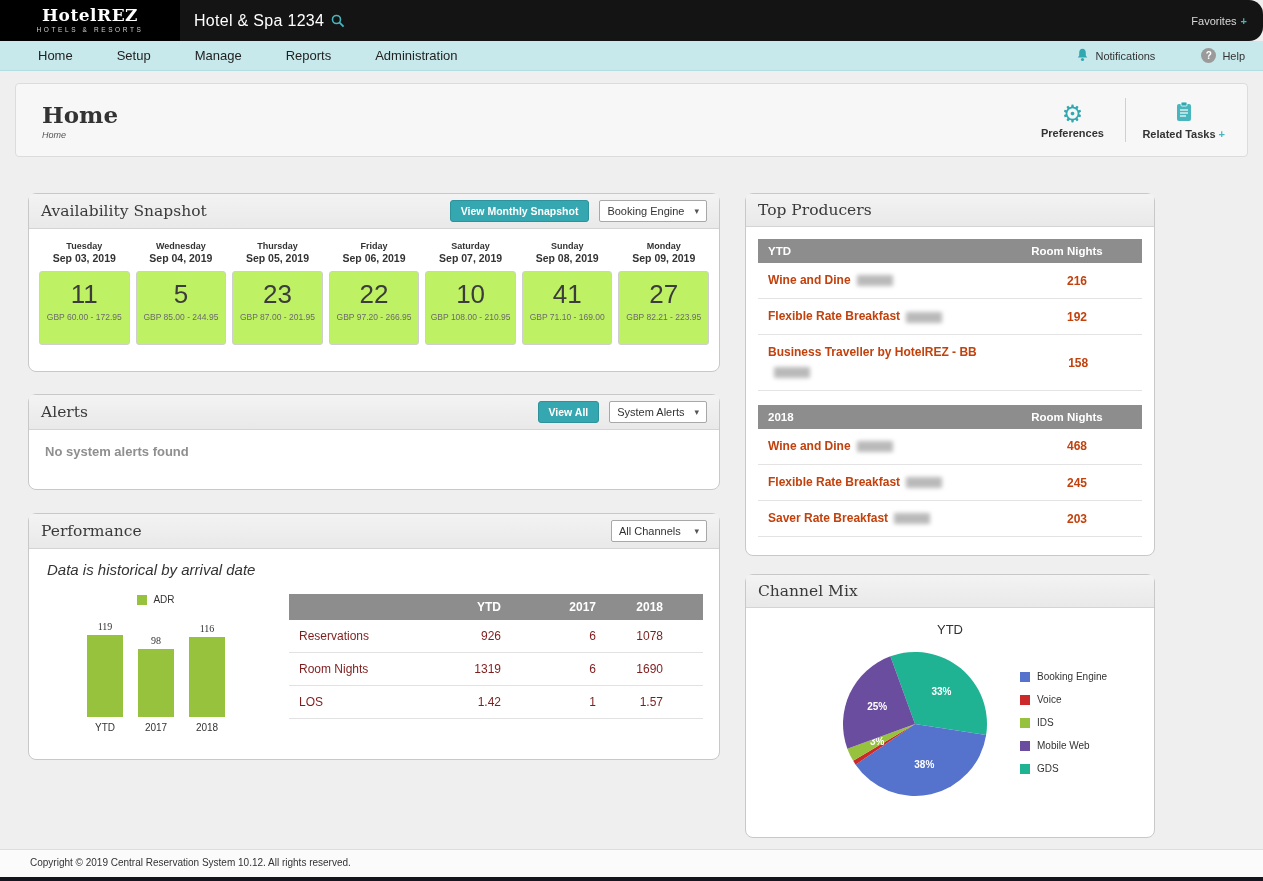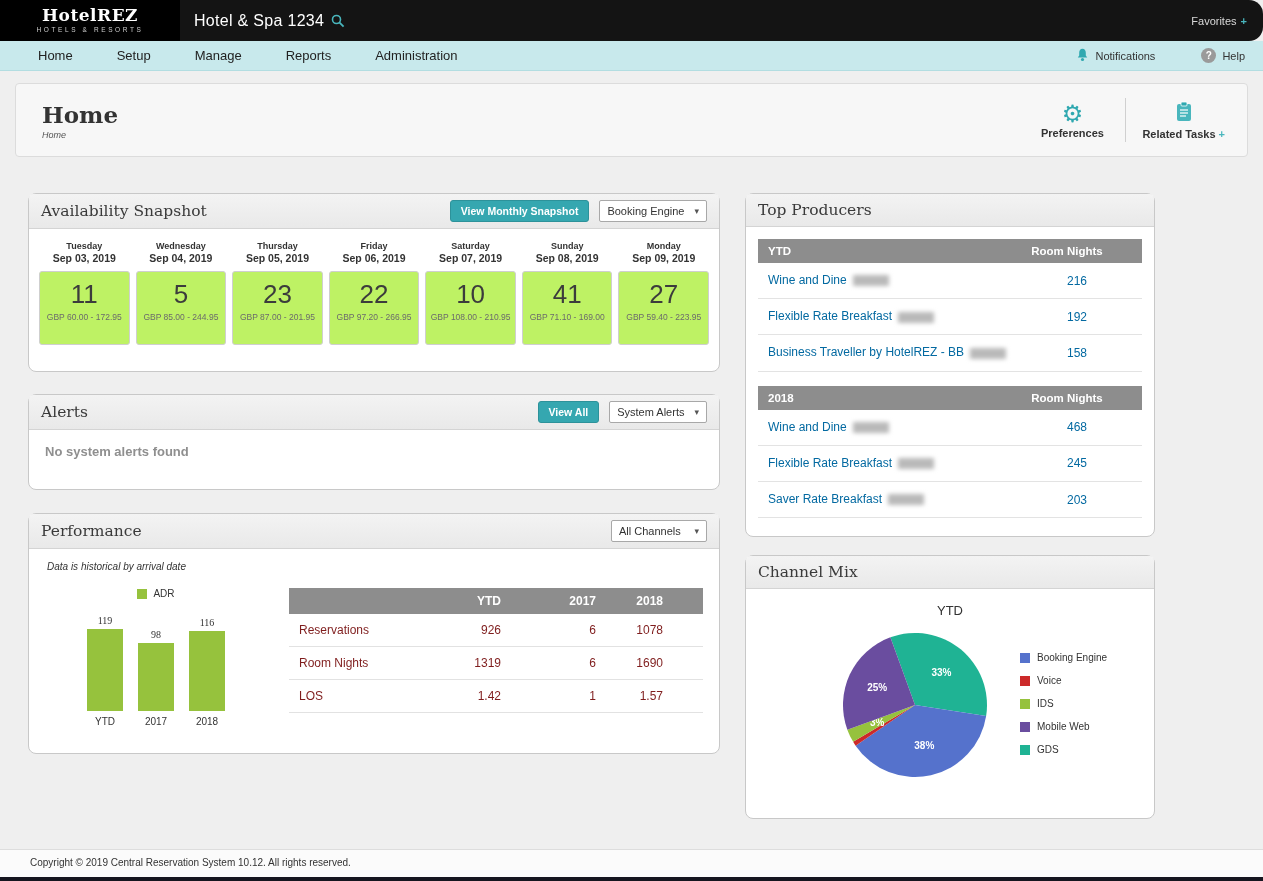--- a/index.html
+++ b/index.html
@@ -59,21 +59,21 @@
   .day-box { background:#bef264; border:1px solid #cfcfcf; border-radius:3px; padding:7px 4px 10px 4px; min-height:74px; cursor:pointer; }
   .day-count { font-size:26px; color:#3c3c3c; line-height:30px; }
   .day-rate { font-size:8.5px; color:#6b6b6b; margin-top:3px; line-height:1.35; }
 
   
   .alerts-body { padding:14px 16px 30px 16px; }
   .alerts-msg { font-size:13px; font-weight:bold; color:#8f8f8f; }
 
   
   .perf-body { padding:12px 16px 26px 18px; }
-  .perf-note { font-size:10px; font-style:italic; color:#333; margin-bottom:10px; }
+  .perf-note { font-size:15px; font-style:italic; color:#333; margin-bottom:10px; }
   .perf-flex { display:flex; }
   .chart-col { width:218px; padding-top:6px; }
   .chart-legend { display:flex; justify-content:center; align-items:center; gap:6px; font-size:10px; color:#333; margin-bottom:10px; }
   .legend-sq { width:10px; height:10px; display:inline-block; }
   .bars { display:flex; align-items:flex-end; justify-content:center; gap:15px; height:118px; }
   .bar-col { width:36px; text-align:center; }
   .bar-val { font-size:10px; color:#333; margin-bottom:3px;font-family:Liberation Serif, serif; }
   .bar-rect { width:36px; margin:0 auto; }
   .bar-cat { font-size:10px; color:#333; margin-top:5px; }
   .table-col { flex:1; margin-left:24px; padding-top:6px; }
@@ -82,21 +82,21 @@
   .perf-table th.lbl { text-align:left; }
   .perf-table td { padding:9px 12px; text-align:right; border-bottom:1px solid #e2e2e2; color:#7f1d1d; }
   .perf-table td.lbl { text-align:left; padding-left:10px; }
   .perf-table .num { width:95px; }
   .perf-table .last { padding-right:40px; }
 
   
   .tp-body { padding:12px 12px 18px 12px; }
   .tp-section-header { background:#8d8d8d; color:#fff; display:flex; justify-content:space-between; align-items:center; padding:6px 10px; font-size:11.5px; font-weight:bold; }
   .tp-section-header .vh { width:130px; text-align:center; }
-  .tp-row { display:flex; justify-content:space-between; align-items:center; padding:8px 0 8px 10px; border-bottom:1px solid #e3e3e3; font-size:12px; color:#0369a1; }
+  .tp-row { display:flex; justify-content:space-between; align-items:center; padding:8px 0 8px 10px; border-bottom:1px solid #e3e3e3; font-size:12px; color:#c2410c;font-weight:bold; }
   .tp-name { max-width:250px; line-height:1.6; }
   .tp-value { width:130px; text-align:center; }
   .redacted { display:inline-block; width:36px; height:11px; margin-left:6px; background:#b9b9b9; border-radius:1px; filter:blur(2px); vertical-align:middle; }
   .tp-spacer { height:14px; }
 
   
   .cm-body { padding:14px 10px 34px 10px; }
   .cm-subtitle { text-align:center; font-size:13px; color:#333; margin-bottom:12px; }
   .cm-flex { display:flex; align-items:flex-start; }
   .pie-wrap { margin-left:84px; }
@@ -249,21 +249,21 @@
           <div class="day-box">
             <div class="day-count">41</div>
             <div class="day-rate">GBP 71.10 - 169.00</div>
           </div>
         </div>
         <div class="day-col">
           <div class="day-weekday">Monday</div>
           <div class="day-date">Sep 09, 2019</div>
           <div class="day-box">
             <div class="day-count">27</div>
-            <div class="day-rate">GBP 59.40 - 223.95</div>
+            <div class="day-rate">GBP 82.21 - 223.95</div>
           </div>
         </div>
       </div>
     </div>
 
     <div class="panel" style="margin-top:22px;">
       <div class="panel-header">
         <span class="panel-title">Alerts</span>
         <div class="ph-controls">
           <button class="teal-btn">View All</button>

